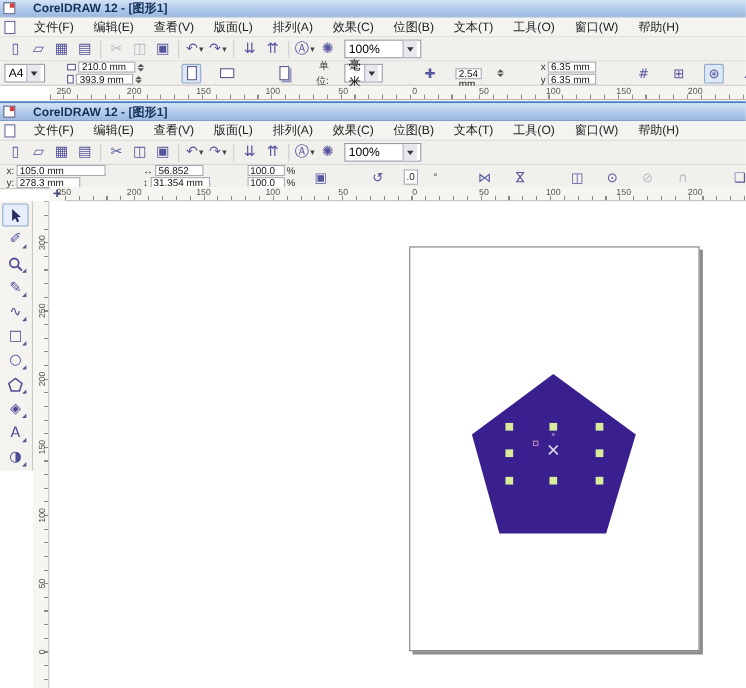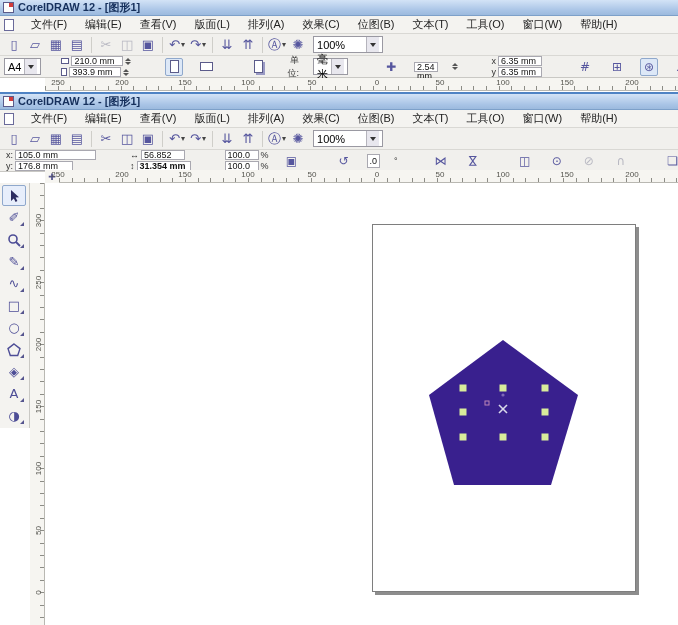--- a/index.html
+++ b/index.html
@@ -1,21 +1,21 @@
 <!DOCTYPE html>
 <html><head>
 <meta charset="utf-8">
 <style>
   * { margin:0; padding:0; box-sizing:border-box; }
   html,body { width:678px; height:625px; overflow:hidden; font-family:"Liberation Sans","DejaVu Sans",sans-serif; background:#fff; }
   .win { position:absolute; left:0; width:678px; }
   #win1 { top:0; height:92px; }
   #win2 { top:92px; height:533px; border-top:2px solid #4f83c4; }
   .titlebar { height:16px; background:linear-gradient(180deg,#d3e3f6,#a9c4e6 70%,#9cbade); border-bottom:1px solid #7da0c9; display:flex; align-items:center; padding-left:3px; }
-  .title-text { font-size:11px; color:#16305c; font-weight:bold; margin-left:4px; white-space:nowrap; }
+  .title-text { font-size:11px; color:#16305c; font-weight:bold; margin-left:16px; white-space:nowrap; }
   .appicon { width:11px; height:11px; background:#fdfdfd; border:1px solid #5b5b8a; position:relative; }
   .appicon::after { content:""; position:absolute; right:0; top:0; width:4px; height:4px; background:#d23c3c; }
   .menubar { height:18px; background:#f4f3f0; border-bottom:1px solid #d9d8d4; display:flex; align-items:center; padding-left:4px; }
   .docicon { width:10px; height:12px; background:#fff; border:1px solid #6a6a9a; margin-right:8px; }
   .menu-item { font-size:11px; color:#222; padding:2px 9px; white-space:nowrap; }
   .toolbar { height:22px; background:#f1f0ed; border-bottom:1px solid #d9d8d4; display:flex; align-items:center; padding-left:4px; gap:1px; }
   .tb-btn { min-width:20px; height:19px; display:flex; align-items:center; justify-content:center; border:1px solid transparent; border-radius:2px; }
   .tb-btn .g { font-family:"DejaVu Sans",sans-serif; font-size:13px; color:#56569e; line-height:1; }
   .tb-btn.gray .g { color:#b8b8c2; }
   .sep { width:1px; height:16px; background:#cfcec9; margin:0 3px; }
@@ -308,32 +308,32 @@
     </span>
   </div>
   <div class="propbar">
     <div class="stack" style="margin-left:2px;">
       <div class="row">
           <span class="mini">x:</span>
           <span class="fld" style="width:81px;">105.0 mm</span>
         </div>
       <div class="row">
           <span class="mini">y:</span>
-          <span class="fld" style="width:58px;">176.8 mm</span>
+          <span class="fld" style="width:58px;">278.3 mm</span>
         </div>
     </div>
     <span class="sep"></span>
     <div class="stack">
       <div class="row">
           <span class="mini">↔</span>
           <span class="fld" style="width:44px;">56.852 mm</span>
         </div>
       <div class="row">
           <span class="mini">↕</span>
-          <span class="fld" style="width:54px;font-weight:bold;">31.354 mm</span>
+          <span class="fld" style="width:54px;">31.354 mm</span>
         </div>
     </div>
     <span class="sep"></span>
     <div class="stack">
       <div class="row">
           <span class="fld" style="width:34px;">100.0</span>
           <span class="mini">%</span>
         </div>
       <div class="row">
           <span class="fld" style="width:34px;">100.0</span>

